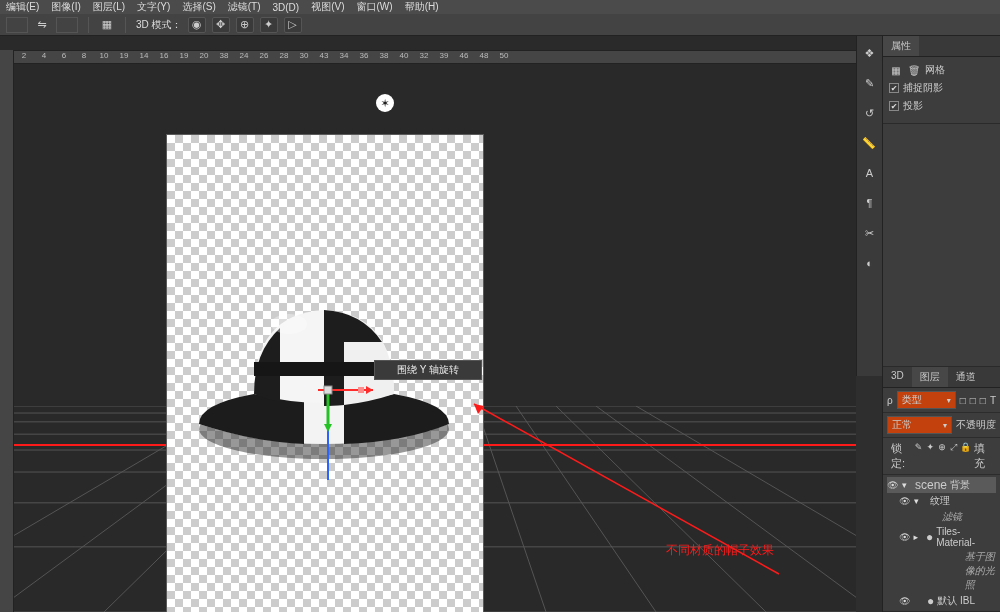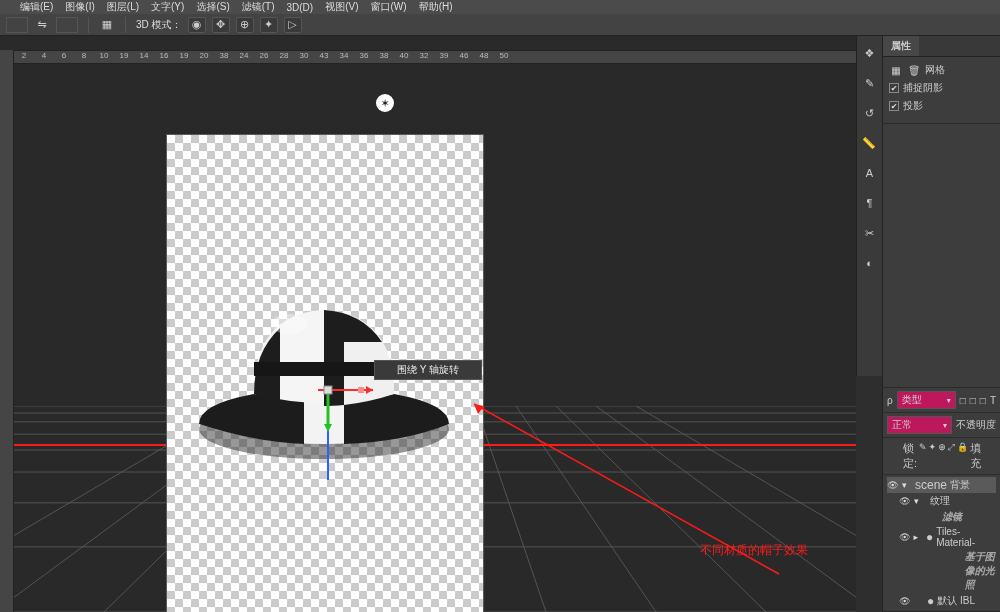--- a/index.html
+++ b/index.html
@@ -1,19 +1,19 @@
 <!DOCTYPE html>
 <html><head>
 <meta charset="utf-8">
 <style>
   * { margin: 0; padding: 0; box-sizing: border-box; font-family: "Microsoft YaHei", sans-serif; }
   body { width: 1000px; height: 612px; background: #2e2e2e; color: #ccc; overflow: hidden; position: relative; font-size: 11px; }
 
   
-  .menu-bar { height: 14px; display: flex; gap: 12px; padding-left: 20px; align-items: center; background: #4b4b4b; color: #ddd; font-size: 10px; }
+  .menu-bar { height: 14px; display: flex; gap: 12px; padding-left: 6px; align-items: center; background: #4b4b4b; color: #ddd; font-size: 10px; }
   .menu-item { cursor: default; }
 
   
   .options-bar { height: 22px; display: flex; align-items: center; gap: 6px; padding: 0 6px; background: #434343; border-bottom: 1px solid #222; }
   .opt-icon { width: 16px; height: 16px; display: inline-flex; align-items: center; justify-content: center; color: #ccc; }
   .opt-swatch { width: 22px; height: 16px; border: 1px solid #555; display: inline-block; }
   .opt-sep { width: 1px; height: 16px; background: #555; margin: 0 4px; }
   .opt-label { font-size: 10px; color: #ddd; }
   .opt-btn { width: 18px; height: 16px; display: inline-flex; align-items: center; justify-content: center; background: #3a3a3a; border: 1px solid #555; border-radius: 2px; }
 
@@ -44,51 +44,51 @@
   
   .gizmo { position: absolute; left: 304px; top: 306px; pointer-events: auto; }
   .gizmo svg { overflow: visible; }
 
   
   .axis-tooltip { position: absolute; left: 360px; top: 296px; background: #3a3a3a; border: 1px solid #555; color: #e7e7e7; font-size: 10px; padding: 2px 22px; }
 
   
   .anno-line { position: absolute; left: 460px; top: 340px; width: 310px; height: 180px; pointer-events: none; }
   .anno-line svg { width: 100%; height: 100%; overflow: visible; }
-  .anno-text { position: absolute; left: 686px; top: 478px; color: #ff1a1a; font-size: 12px; }
+  .anno-text { position: absolute; left: 652px; top: 478px; color: #ff1a1a; font-size: 12px; }
 
   
   .play-cursor { position: absolute; left: 362px; top: 30px; width: 18px; height: 18px; background: #fff; border-radius: 50%; display: flex; align-items: center; justify-content: center; font-size: 11px; color: #222; }
 
   
   .side-icons { position: absolute; right: 118px; top: 36px; width: 26px; background: #3a3a3a; display: flex; flex-direction: column; align-items: center; gap: 12px; padding-top: 8px; border-left: 1px solid #222; }
   .side-icons .ico { width: 18px; height: 18px; display: flex; align-items: center; justify-content: center; color: #ccc; }
 
   
   .right-col { position: absolute; right: 0; top: 36px; width: 118px; bottom: 0; background: #3d3d3d; border-left: 1px solid #222; display: flex; flex-direction: column; }
   .panel { border-bottom: 1px solid #2a2a2a; }
   .panel-grow { flex: 1; min-height: 50px; }
   .panel-tabs { display: flex; background: #393939; border-bottom: 1px solid #222; }
-  .tab { padding: 3px 8px; font-size: 10px; color: #c8c8c8; font-weight: bold; }
+  .tab { padding: 3px 8px; font-size: 10px; color: #c8c8c8; }
   .tab.active { background: #474747; }
   .panel-body { padding: 6px 6px; font-size: 10px; color: #ccc; }
   .chk-row { display: flex; align-items: center; gap: 4px; margin-bottom: 4px; }
   .chk { width: 10px; height: 10px; border: 1px solid #888; display: inline-flex; align-items: center; justify-content: center; font-size: 8px; color: #ddd; }
   .icon-cell { width: 14px; display: inline-flex; justify-content: center; }
 
   .filter-row { display: flex; align-items: center; gap: 4px; padding: 3px 4px; border-bottom: 1px solid #2c2c2c; font-size: 10px; }
-  .filter-row .sel { flex: 1; background: #be185d; border: 1px solid #555; padding: 1px 4px; display: flex; justify-content: space-between; align-items: center; }
+  .filter-row .sel { flex: 1; background: #c2410c; border: 1px solid #555; padding: 1px 4px; display: flex; justify-content: space-between; align-items: center; }
   .sel .chev { font-size: 8px; }
-  .mini-icons { display: flex; gap: 2px; padding: 3px 20px; border-bottom: 1px solid #2c2c2c; }
+  .mini-icons { display: flex; gap: 2px; padding: 3px 8px; border-bottom: 1px solid #2c2c2c; }
   .mini-icons .mi { width: 12px; height: 12px; display: inline-flex; align-items: center; justify-content: center; font-size: 9px; color: #ccc; }
   .tree { padding: 2px 4px; font-size: 10px; color: #ccc; }
   .tree-row { display: flex; align-items: center; gap: 3px; padding: 1px 0; }
   .tree-row.sel { background: #5a5a5a; }
   .tree-indent-1 { padding-left: 12px; }
-  .tree-indent-2 { padding-left: 24px; font-style: italic; color: #aaa; font-weight: bold; }
+  .tree-indent-2 { padding-left: 24px; font-style: italic; color: #aaa; }
   .eye { width: 12px; font-size: 9px; color: #ddd; }
   .toggle { width: 10px; font-size: 9px; color: #ddd; }
   .bullet { font-size: 12px; }
 
   
   .hat { position: absolute; left: 180px; top: 230px; width: 260px; height: 170px; }
 
 </style>
 </head>
 <body>
@@ -260,20 +260,25 @@
       <div class="chk-row">
         <span class="chk">✔</span>
         <span>投影</span>
       </div>
     </div>
   </div>
 
   <div class="panel panel-grow"></div>
 
   <div class="panel">
+    <div class="panel-tabs">
+      <div class="tab">3D</div>
+      <div class="tab active">图层</div>
+      <div class="tab">通道</div>
+    </div>
     <div class="filter-row">
       <span>ρ</span>
       <div class="sel">
         <span>类型</span>
           <span class="chev">▾</span>
       </div>
       <span>□</span>
       <span>□</span>
       <span>□</span>
       <span>T</span>

